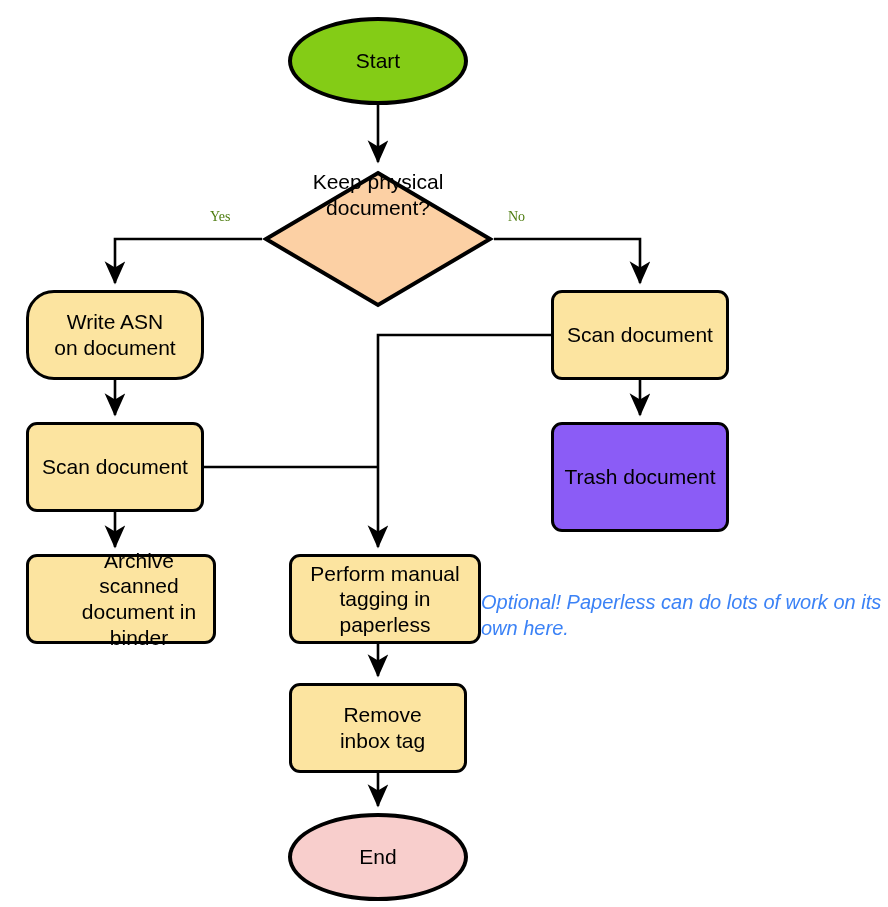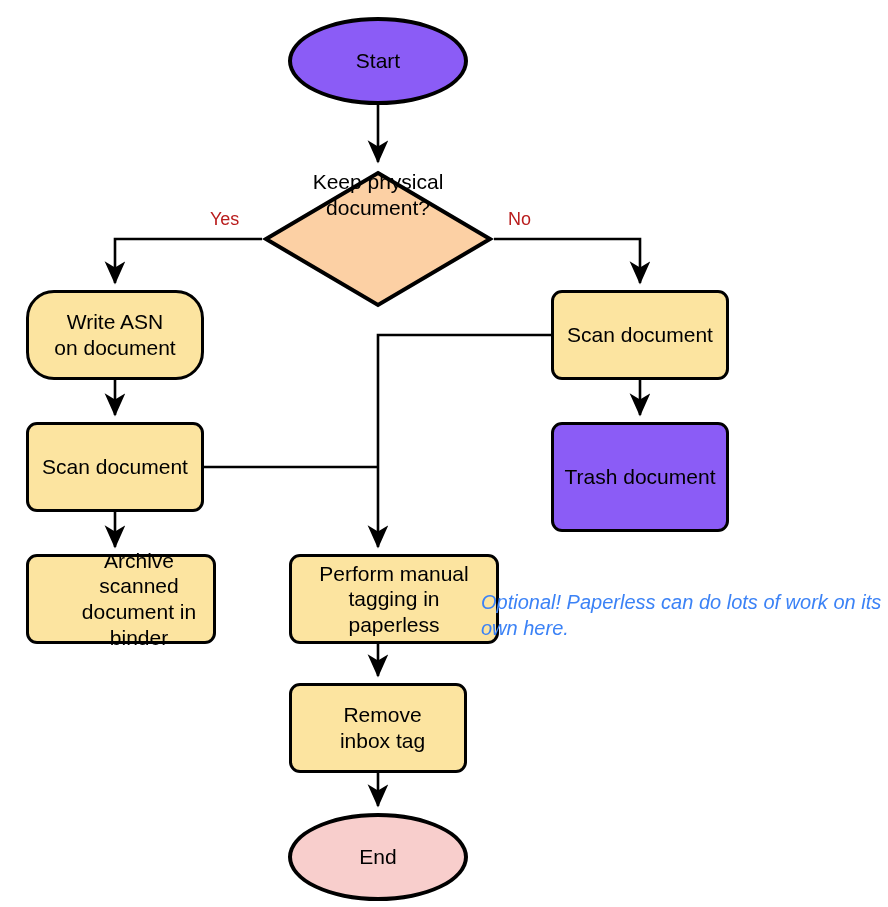--- a/index.html
+++ b/index.html
@@ -66,25 +66,26 @@
   .decision-text {
     position: relative;
     z-index: 3;
     text-align: center;
     font-size: 21px;
     line-height: 1.22;
     white-space: pre-line;
   }
   .edge-label {
     position: absolute;
-    font-size: 18px;
-    color: #b91c1c;
+    font-size: 14px;
+    color: #4d7c0f;
     background: transparent;
     z-index: 3;
     white-space: nowrap;
+    font-family: Liberation Serif, serif;
   }
   .annotation {
     position: absolute;
     font-style: italic;
     font-size: 20px;
     line-height: 1.3;
     color: #3b82f6;
     z-index: 3;
   }
 </style>
@@ -117,21 +118,21 @@
       <path d="M551,335 L378,335 L378,547" marker-end="url(#arrowhead)"></path>
 
       <path d="M204,467 L378,467"></path>
 
       <path d="M378,644 L378,676" marker-end="url(#arrowhead)"></path>
 
       <path d="M378,773 L378,806" marker-end="url(#arrowhead)"></path>
     </g>
   </svg>
 
-  <div class="node terminator" style="left:288px; top:17px; width:180px; height:88px; background:#8b5cf6;">
+  <div class="node terminator" style="left:288px; top:17px; width:180px; height:88px; background:#84cc16;">
     <span class="node-label">Start</span>
   </div>
 
   <div class="decision-wrap" style="left:262px; top:169px; width:232px; height:140px;">
     <svg class="decision-shape" width="232" height="140" viewBox="0 0 232 140">
       <polygon points="116,4 228,70 116,136 4,70" fill="#fcd0a4" stroke="#000000" stroke-width="4" stroke-linejoin="miter"></polygon>
     </svg>
     <span class="decision-text">Keep physical
 document?</span>
   </div>
@@ -155,21 +156,21 @@
   </div>
 
   <div class="node process" style="left:551px; top:290px; width:178px; height:90px; background:#fce4a0;">
     <span class="node-label">Scan document</span>
   </div>
 
   <div class="node process" style="left:551px; top:422px; width:178px; height:110px; background:#8b5cf6;">
     <span class="node-label">Trash document</span>
   </div>
 
-  <div class="node process" style="left:289px; top:554px; width:210px; height:90px; background:#fce4a0;">
+  <div class="node process" style="left:289px; top:554px; width:192px; height:90px; background:#fce4a0;">
     <span class="node-label">Perform manual
 tagging in
 paperless</span>
   </div>
 
   <div class="node process" style="left:289px; top:683px; width:178px; height:90px; background:#fce4a0;padding-left:9px;">
     <span class="node-label">Remove
 inbox tag</span>
   </div>
 

